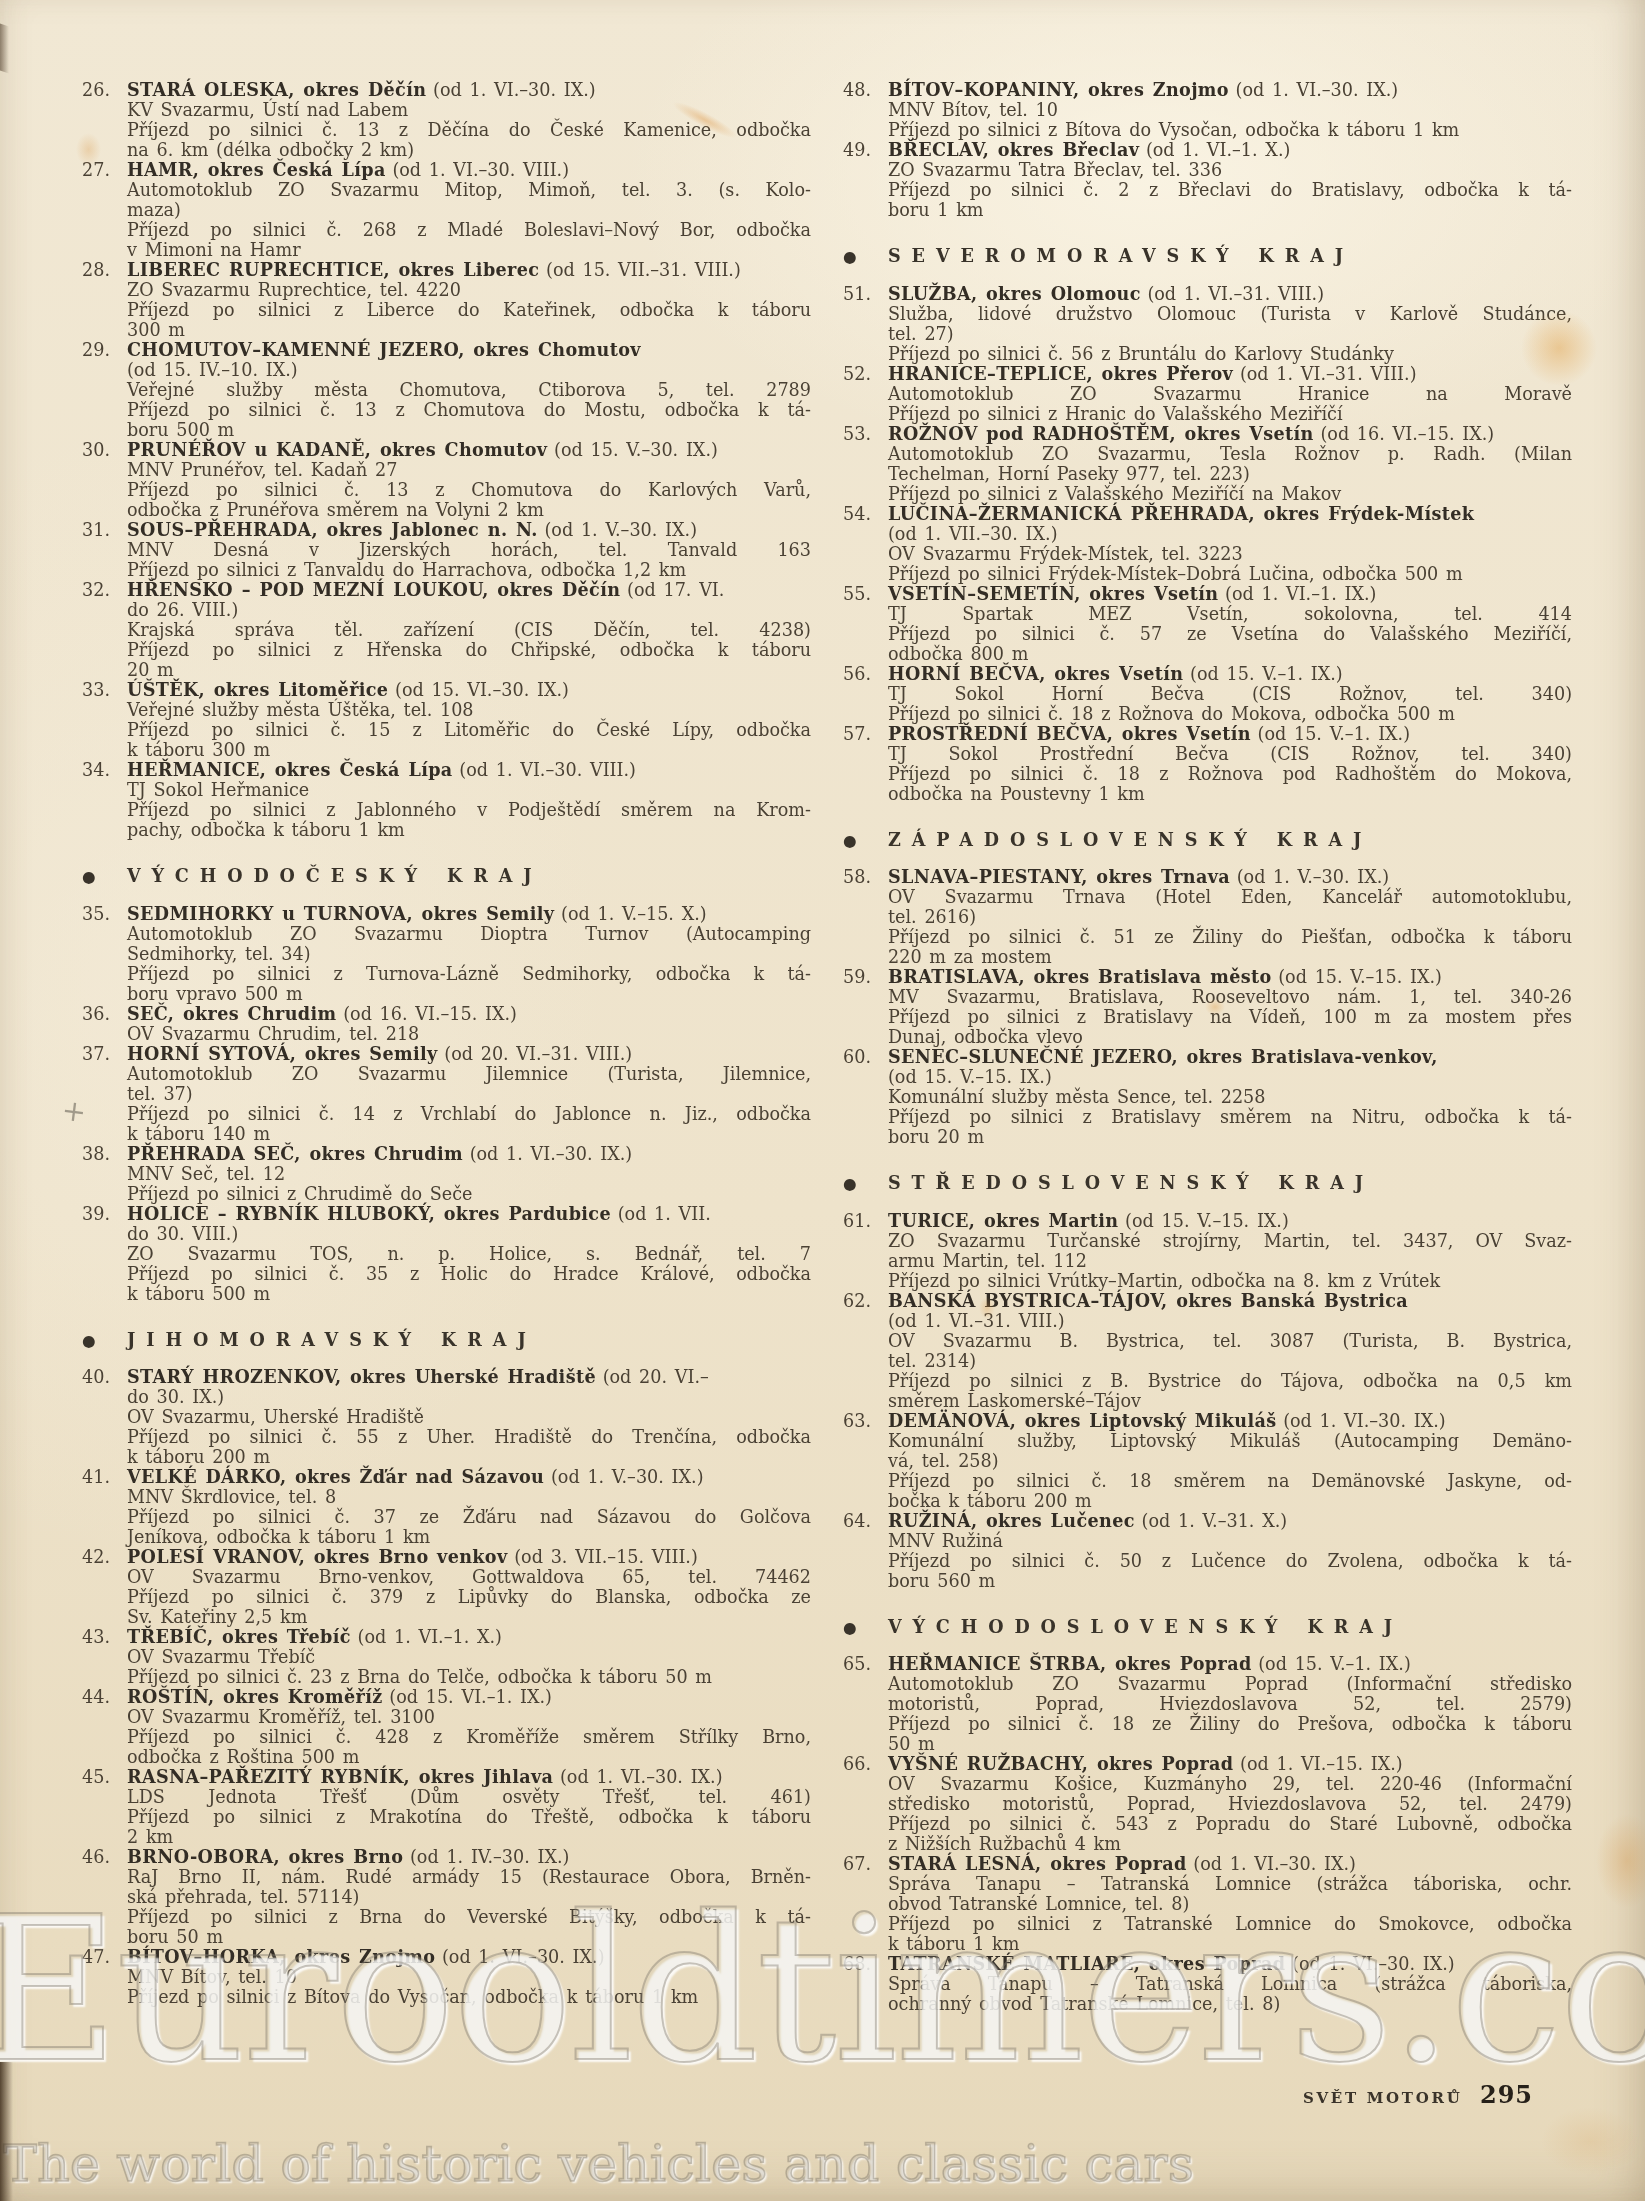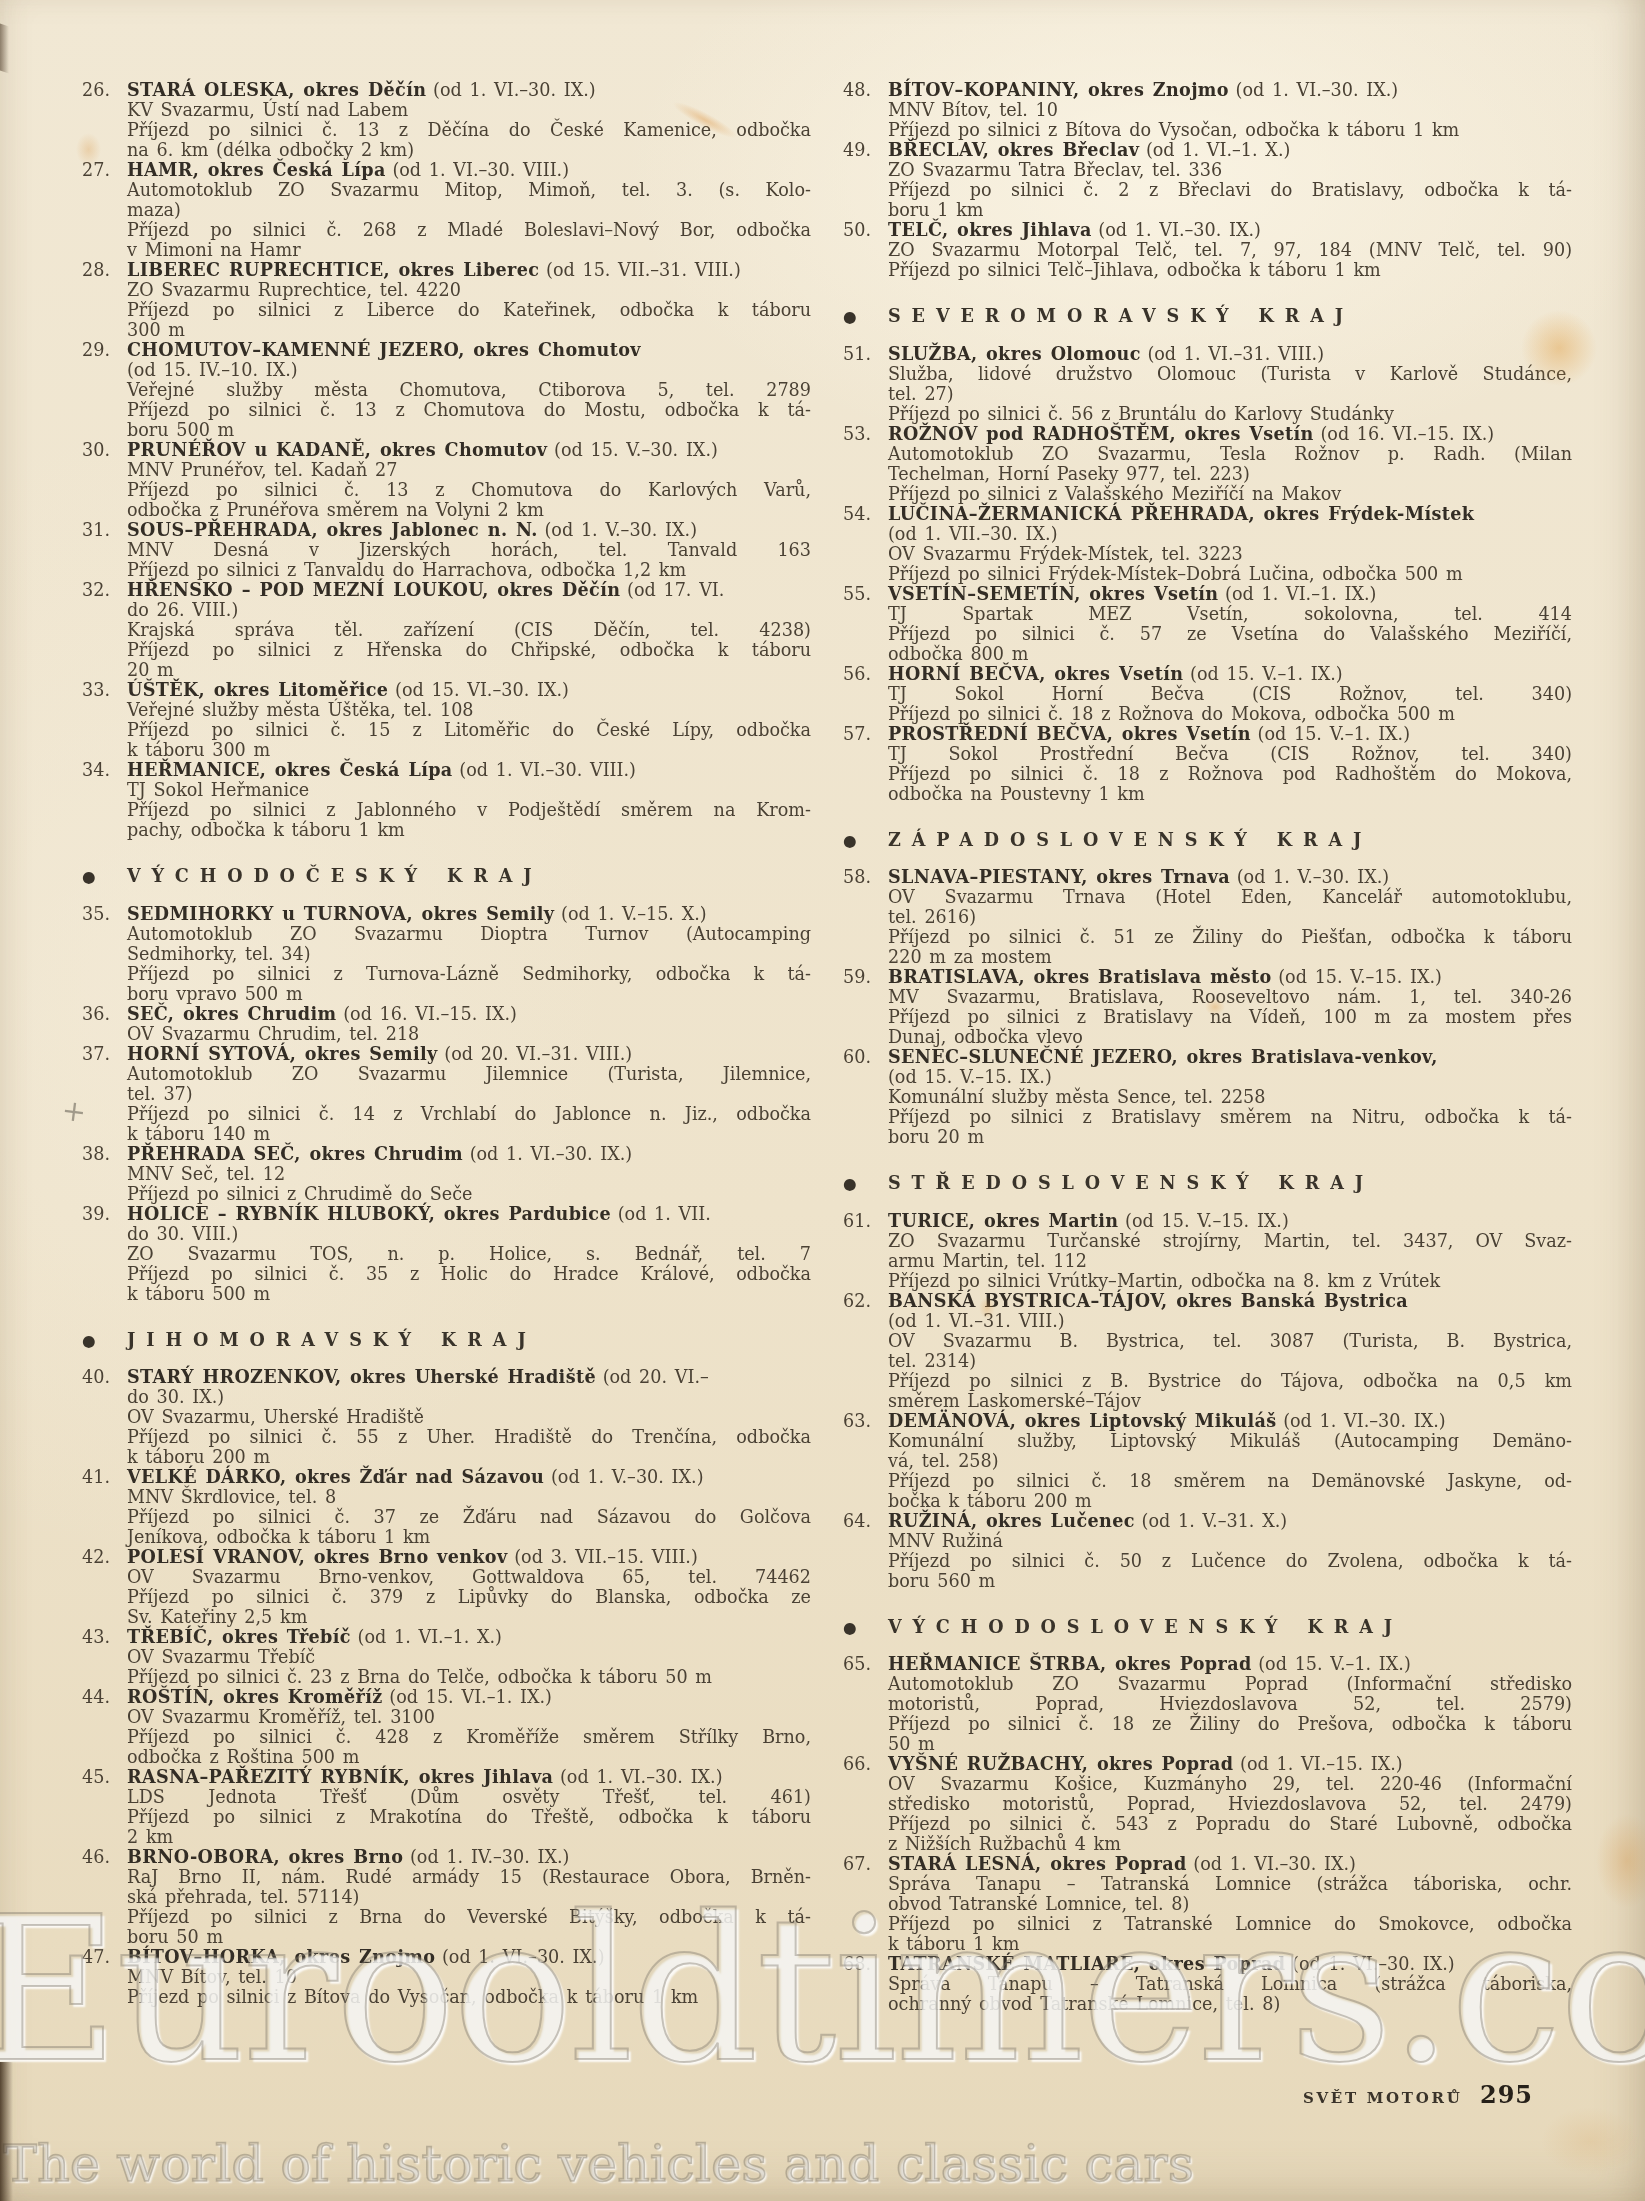--- a/index.html
+++ b/index.html
@@ -202,31 +202,31 @@
         <div class="head"><span class="num">48.</span><b>BÍTOV–KOPANINY, okres Znojmo</b><span class="tail">(od 1. VI.–30. IX.)</span></div>
         <div class="ln">MNV Bítov, tel. 10</div>
         <div class="ln">Příjezd po silnici z Bítova do Vysočan, odbočka k táboru 1 km</div>
       </div>
       <div class="entry">
         <div class="head"><span class="num">49.</span><b>BŘECLAV, okres Břeclav</b><span class="tail">(od 1. VI.–1. X.)</span></div>
         <div class="ln">ZO Svazarmu Tatra Břeclav, tel. 336</div>
         <div class="ln j">Příjezd po silnici č. 2 z Břeclavi do Bratislavy, odbočka k tá-</div>
         <div class="ln">boru 1 km</div>
       </div>
-      <div class="entry">
-        <div class="head"><span class="num">50.</span><b>TELČ, okres Jihlava</b><span class="tail">(od 1. VI.–30. IX.)</span></div>
-        <div class="ln j">ZO Svazarmu Motorpal Telč, tel. 7, 97, 184 (MNV Telč, tel. 90)</div>
-        <div class="ln">Příjezd po silnici Telč–Jihlava, odbočka k táboru 1 km</div>
-      </div>
       <div class="kraj"><span class="bullet">●</span><span class="kraj-label">SEVEROMORAVSKÝ KRAJ</span></div>
       <div class="entry">
         <div class="head"><span class="num">51.</span><b>SLUŽBA, okres Olomouc</b><span class="tail">(od 1. VI.–31. VIII.)</span></div>
         <div class="ln j">Služba, lidové družstvo Olomouc (Turista v Karlově Studánce,</div>
         <div class="ln">tel. 27)</div>
         <div class="ln">Příjezd po silnici č. 56 z Bruntálu do Karlovy Studánky</div>
+      </div>
+      <div class="entry">
+        <div class="head"><span class="num">52.</span><b>HRANICE–TEPLICE, okres Přerov</b><span class="tail">(od 1. VI.–31. VIII.)</span></div>
+        <div class="ln j">Automotoklub ZO Svazarmu Hranice na Moravě</div>
+        <div class="ln">Příjezd po silnici z Hranic do Valašského Meziříčí</div>
       </div>
       <div class="entry">
         <div class="head"><span class="num">53.</span><b>ROŽNOV pod RADHOŠTĚM, okres Vsetín</b><span class="tail">(od 16. VI.–15. IX.)</span></div>
         <div class="ln j">Automotoklub ZO Svazarmu, Tesla Rožnov p. Radh. (Milan</div>
         <div class="ln">Techelman, Horní Paseky 977, tel. 223)</div>
         <div class="ln">Příjezd po silnici z Valašského Meziříčí na Makov</div>
       </div>
       <div class="entry">
         <div class="head"><span class="num">54.</span><b>LUČINA–ŽERMANICKÁ PŘEHRADA, okres Frýdek-Místek</b></div>
         <div class="ln">(od 1. VII.–30. IX.)</div>

